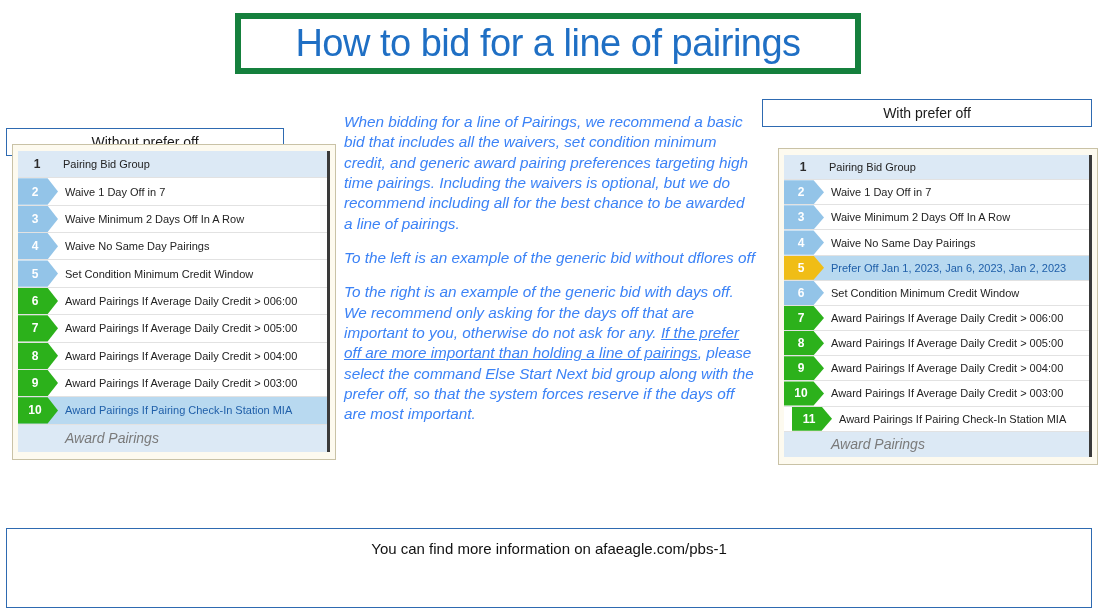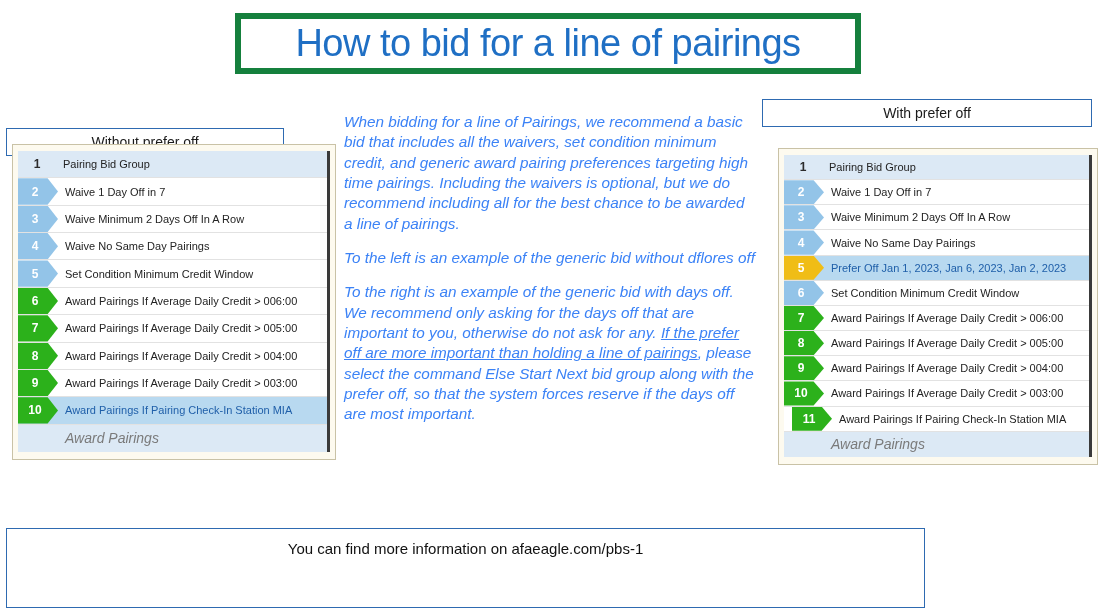--- a/index.html
+++ b/index.html
@@ -156,21 +156,21 @@
     text-align: left;
   }
   .center-col p:last-child { margin-bottom: 8px; }
   .center-col .u { text-decoration: underline; }
 
   
   .footer-box {
     position: absolute;
     left: 6px;
     top: 528px;
-    width: 919px;
+    width: 1086px;
     height: 80px;
     border: 1px solid #2e6ab1;
     box-sizing: border-box;
     background: #ffffff;
     padding-top: 9px;
   }
   .footer-line {
     text-align: center;
     font-size: 15px;
     color: #111111;

